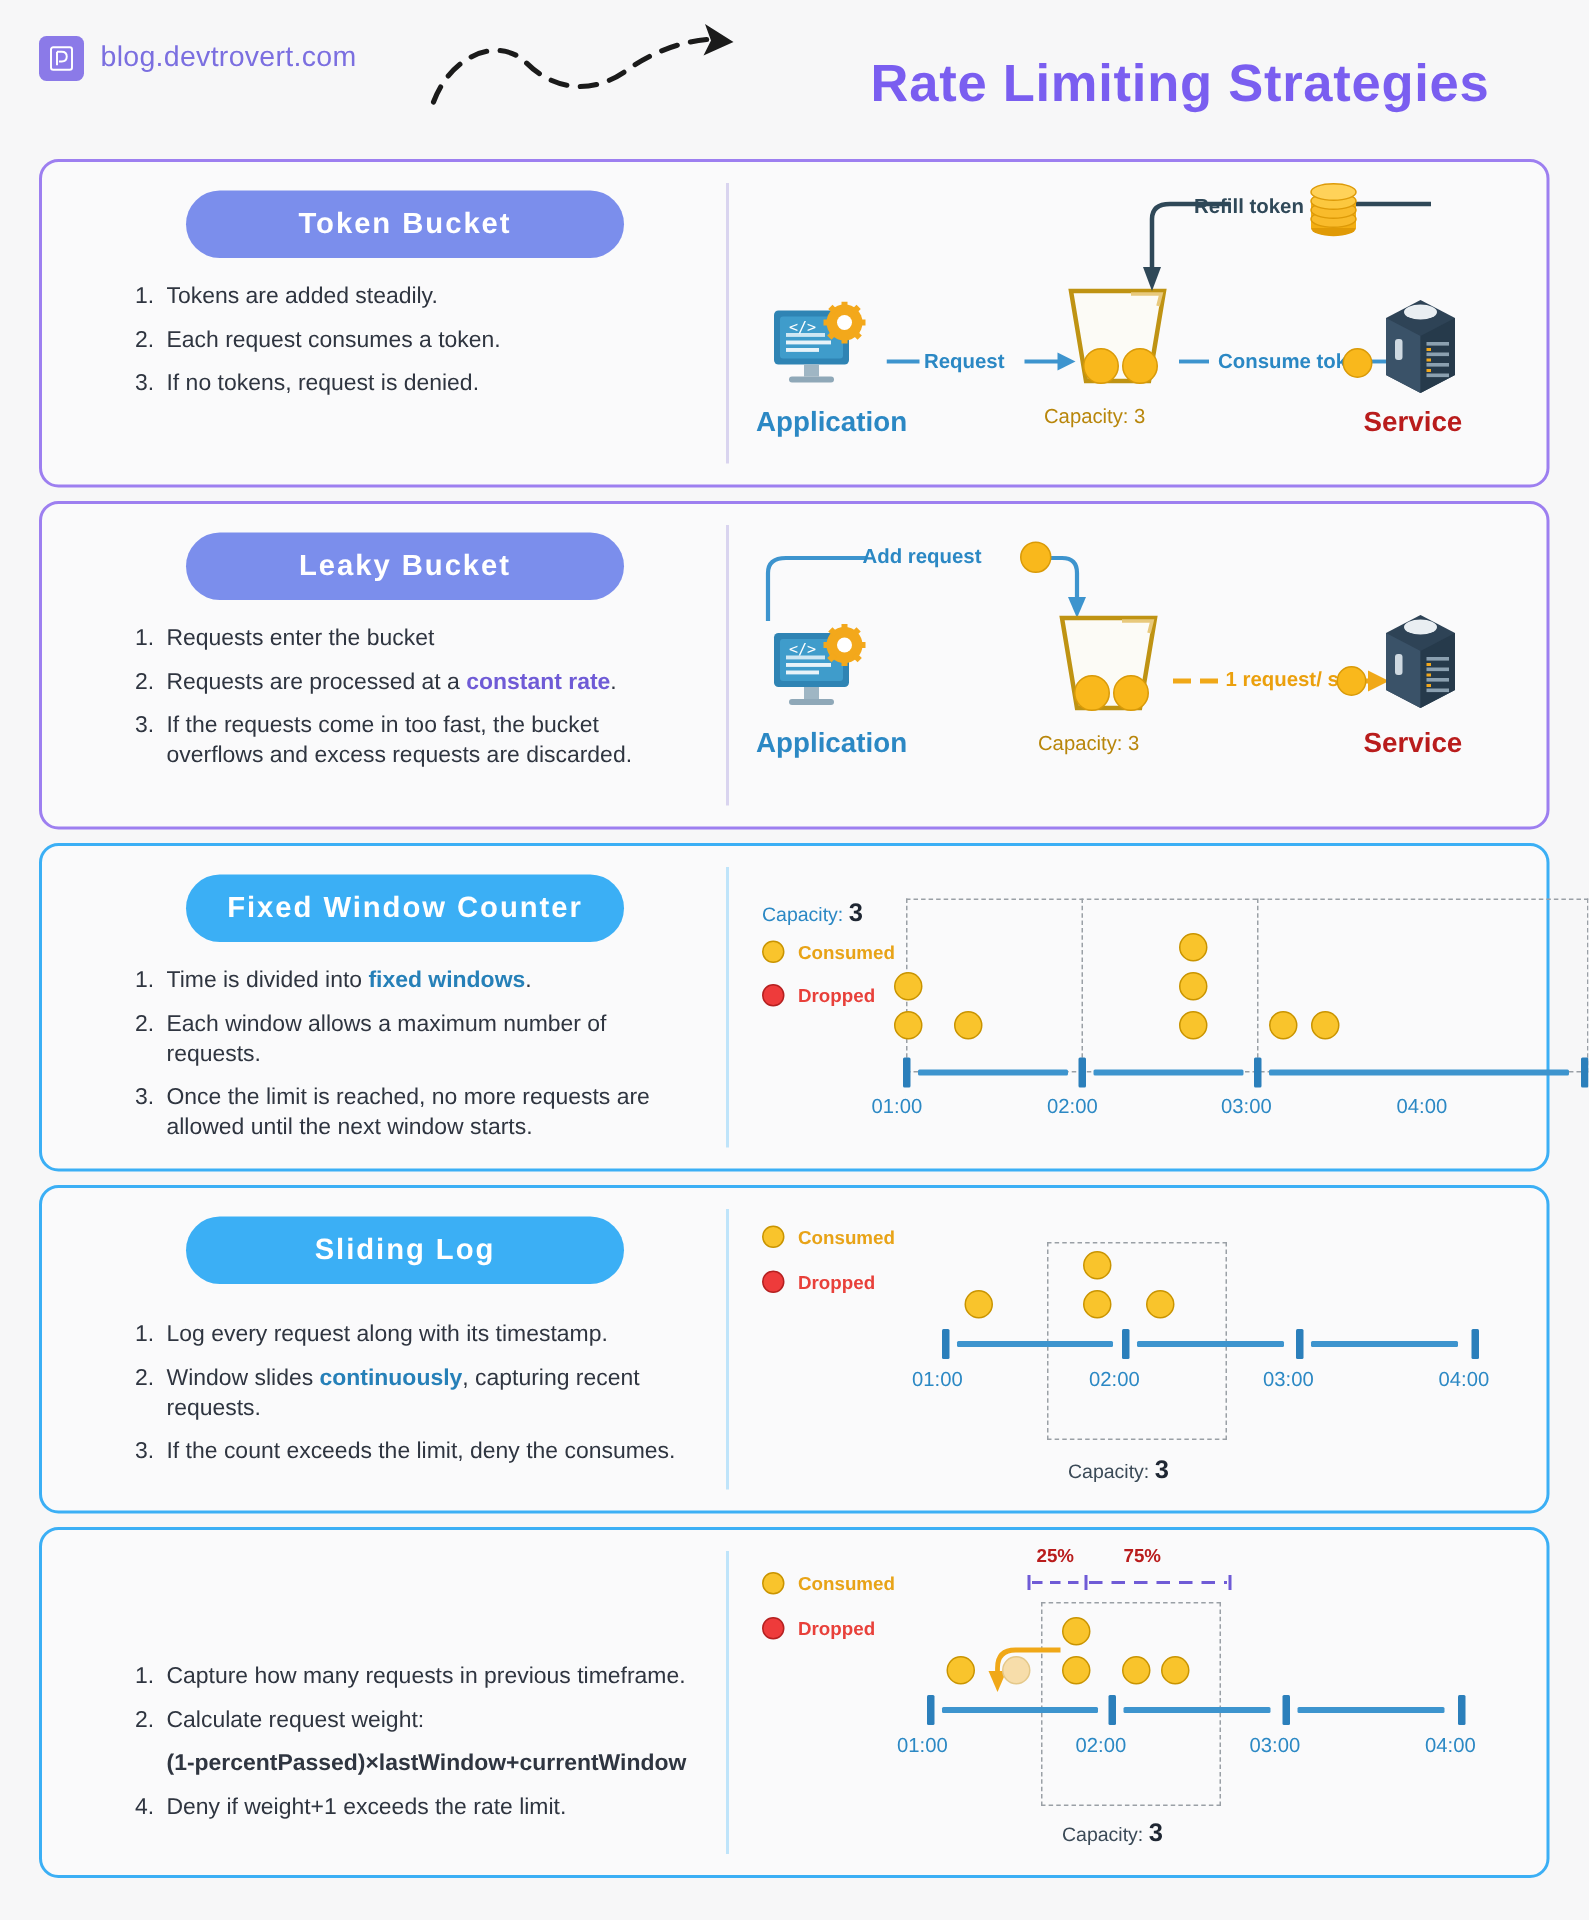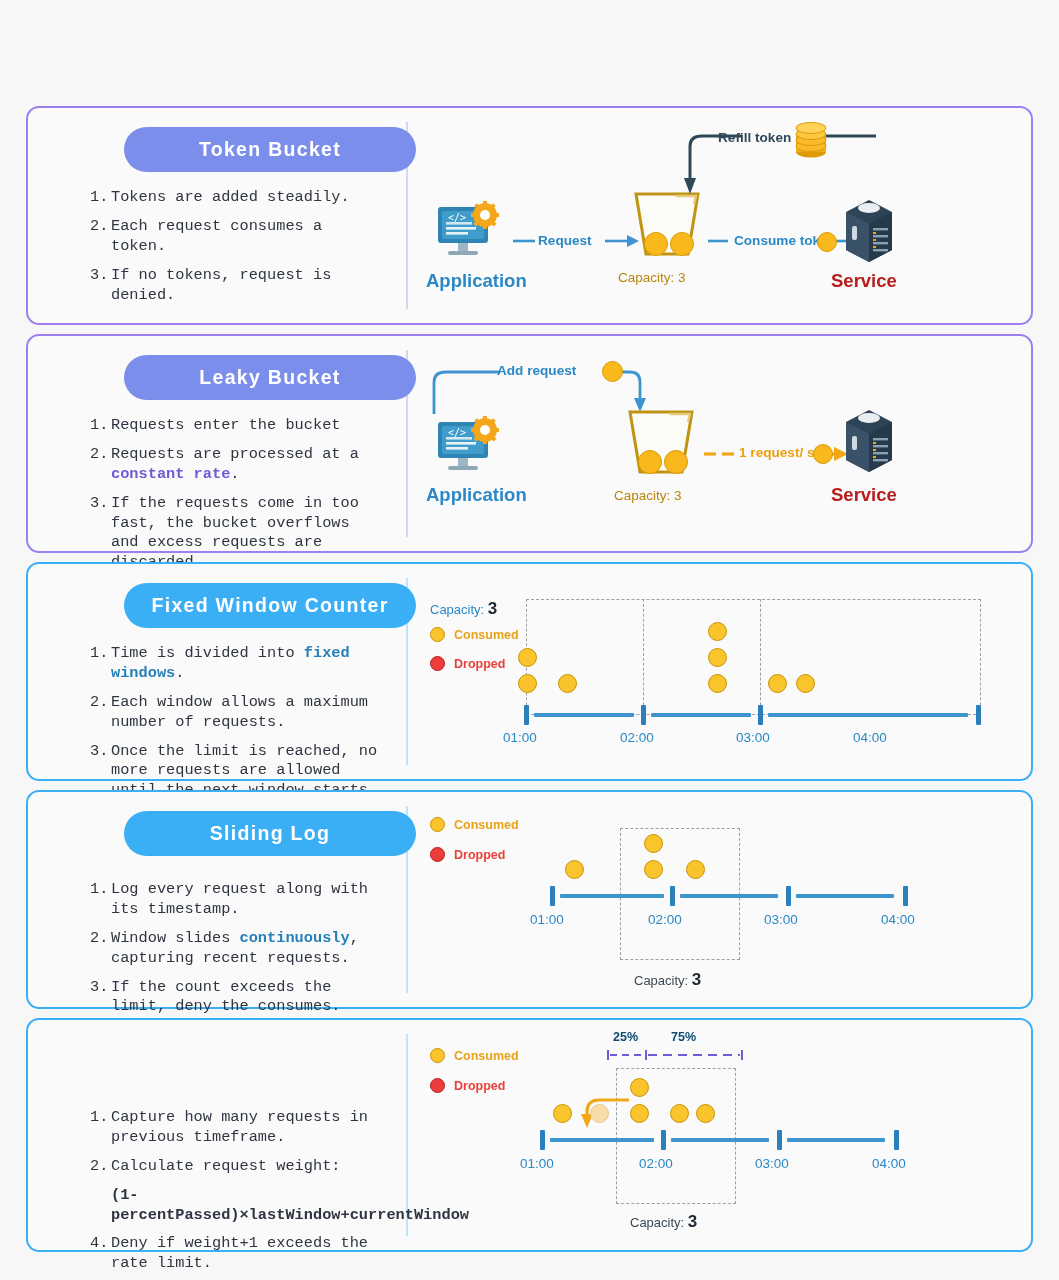--- a/index.html
+++ b/index.html
@@ -26,37 +26,37 @@
   .squiggle { position: absolute; left: 283px; top: 16px; }
 
   
   .card {
     position: absolute; left: 26px; width: 1007px;
     border-radius: 13px; background: #fafafb;
   }
   .card.purple { border: 2.5px solid #9d7ff0; }
   .card.blue   { border: 2.5px solid #3bafF5; }
   .card-inner { display: flex; height: 100%; }
-  .card-left  { width: 378px; position: relative; }
+  .card-left  { width: 456px; position: relative; }
   .divider { width: 2px; background: #d9d4ef; margin: 14px 0; }
   .card.blue .divider { background: #bfe4fa; }
   .card-right { flex: 1; position: relative; }
 
   .pill {
     position: absolute; left: 96px; top: 19px;
     width: 292px; height: 45px; border-radius: 23px;
     display: flex; align-items: center; justify-content: center;
     color: #ffffff; font-weight: bold; font-size: 19.5px; letter-spacing: 1.3px;
   }
   .pill.periwinkle { background: #7b8eec; }
   .pill.sky { background: #3bafF5; }
 
   ol.steps {
     position: absolute; left: 62px; top: 80px; right: 22px;
-    list-style: none; counter-reset: st; font-family: Liberation Mono, monospace;
+    list-style: none; counter-reset: st;
   }
   ol.steps li {
     counter-increment: st; position: relative;
     font-size: 15.3px; color: #2f3540; line-height: 1.30;
     margin-bottom: 9px; padding-left: 21px;
   }
   ol.steps li::before {
     content: counter(st) "."; position: absolute; left: 0; top: 0;
     font-size: 15.3px; color: #2f3540;
   }
@@ -87,27 +87,46 @@
   .lg-dropped-txt { color: #e8403a; }
   .cap-txt { position: absolute; font-size: 13px; color: #3b4a57; white-space: nowrap; }
   .cap-num { font-size: 17px; font-weight: bold; color: #1f2733; }
   .tick-lbl { position: absolute; font-size: 13.5px; color: #2b88c4; }
   .axis-seg { position: absolute; height: 4px; background: #3d94ce; border-radius: 1px; }
   .axis-tick { position: absolute; width: 5px; height: 20px; background: #2b7fbb; border-radius: 1px; }
   .chart-dot { position: absolute; width: 19px; height: 19px; border-radius: 50%; background: #f9c42c; border: 1.4px solid #c99400; }
   .chart-dot.faded { background: #f7ddaa; border-color: #e4c88a; }
   .win-box { position: absolute; border: 1.8px dashed #9aa0a6; }
   .win-sep { position: absolute; width: 0; border-left: 1.8px dashed #9aa0a6; }
-  .pct-lbl { position: absolute; font-size: 12.5px; font-weight: bold; color: #0c4a6e; }
+  .pct-lbl { position: absolute; font-size: 12.5px; font-weight: bold; color: #b91c1c; }
 </style>
 </head>
 <body>
 
 <div class="page">
 
+  <div class="header">
+    <div class="brand">
+      <div class="logo-box">
+        <svg width="18" height="18" viewBox="0 0 18 18">
+          <rect x="2" y="1.5" width="14" height="15" rx="1.5" fill="none" stroke="#ffffff" stroke-width="1.3"></rect>
+          <path d="M6 4.5h3.2c2.1 0 3.3 1.3 3.3 3.2 0 2.1-1.3 3.3-3.3 3.3H7.3" fill="none" stroke="#ffffff" stroke-width="1.3"></path>
+          <line x1="6" y1="4.5" x2="6" y2="13.5" stroke="#ffffff" stroke-width="1.3"></line>
+        </svg>
+      </div>
+      <div class="brand-text">blog.devtrovert.com</div>
+    </div>
+
+    <svg class="squiggle" width="230" height="60" viewBox="0 0 230 60">
+      <path d="M6 52 C 18 20, 50 8, 68 26 C 86 44, 112 48, 136 30 C 156 16, 178 10, 196 10" fill="none" stroke="#1b1b1b" stroke-width="3.4" stroke-dasharray="11 9" stroke-linecap="round"></path>
+      <path d="M187 0 L206 12 L186 21 L191 11 Z" fill="#1b1b1b"></path>
+    </svg>
+
+    <div class="headline">Rate Limiting Strategies</div>
+  </div>
 
   <div class="card purple" style="top:106px; height:219px;">
     <div class="card-inner">
       <div class="card-left">
         <div class="pill periwinkle">Token Bucket</div>
         <ol class="steps">
           <li>Tokens are added steadily.</li>
           <li>Each request consumes a token.</li>
           <li>If no tokens, request is denied.</li>
         </ol>

